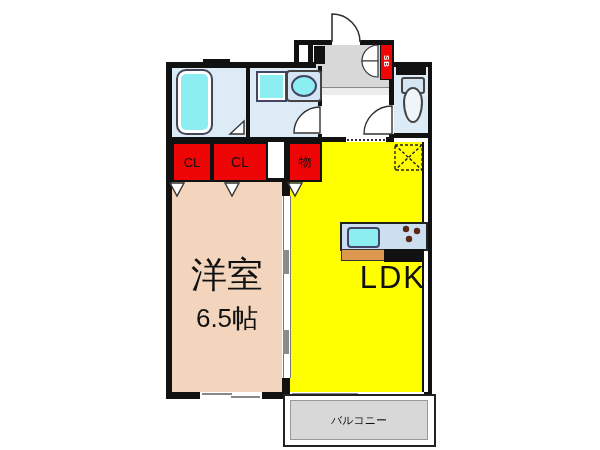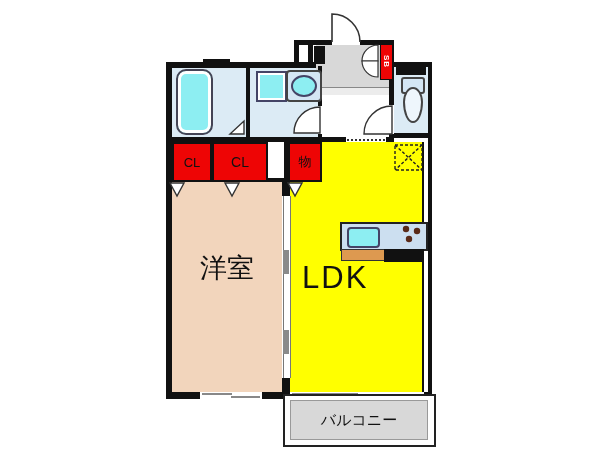--- a/index.html
+++ b/index.html
@@ -101,21 +101,21 @@
   <div class="abs" style="left:401px;top:77px;width:20px;height:13px;background:#d4e6f4;border:2px solid #444;border-radius:3px;"></div>
   <div class="abs" style="left:403px;top:87px;width:16px;height:32px;background:#eef6fc;border:2px solid #444;border-radius:50% 50% 50% 50% / 42% 42% 58% 58%;"></div>
 
   <div class="abs" style="left:340px;top:222px;width:84px;height:25px;background:#ccdff0;border:2px solid #222;"></div>
   <div class="abs cyan" style="left:347px;top:227px;width:29px;height:17px;border:2px solid #446;border-radius:4px;"></div>
   <div class="abs" style="left:341px;top:249px;width:43px;height:10px;background:#dd9950;border:1px solid #333;"></div>
   <div class="abs" style="left:384px;top:249px;width:40px;height:13px;background:#111;"></div>
 
   <div class="abs" style="left:283px;top:394px;width:149px;height:49px;border:2px solid #222;background:#fff;"></div>
   <div class="abs center" style="left:290px;top:400px;width:136px;height:38px;background:#d8d8d8;border:1px solid #999;">
-    <span style="font-size:15px;font-family:Liberation Mono, monospace;">バルコニー</span>
+    <span style="font-size:11px;font-family:Liberation Mono, monospace;">バルコニー</span>
   </div>
 
   <svg class="overlay" width="600" height="450" viewBox="0 0 600 450">
 
     <path d="M332,42 L332,14 A28,28 0 0 1 360,42" fill="#fff" stroke="#333" stroke-width="1.6"></path>
 
     <path d="M378,45 A16,16 0 0 0 362,61 L378,61 Z" fill="#fff" stroke="#333" stroke-width="1.2"></path>
     <path d="M378,77 A16,16 0 0 1 362,61 L378,61 Z" fill="#fff" stroke="#333" stroke-width="1.2"></path>
 
     <path d="M320,133 L294,133 A26,26 0 0 1 320,107 Z" fill="#fff" stroke="#333" stroke-width="1.4"></path>
@@ -136,20 +136,21 @@
 
     <g fill="#5a2a18">
       <circle cx="406" cy="229" r="3.2"></circle>
       <circle cx="417" cy="231" r="3.2"></circle>
       <circle cx="409" cy="239" r="3.2"></circle>
     </g>
   </svg>
 
 
   <div class="lbl" style="left:172px;top:250px;width:110px;text-align:center;line-height:1.4;">
-    <div style="font-size:27px;">洋室</div>
+    <div style="font-size:36px;">洋室</div>
+    <div style="font-size:26px;">6.5帖</div>
   </div>
 
-  <div class="lbl" style="left:302px;top:258px;width:138px;text-align:left;line-height:1.3;">
+  <div class="lbl" style="left:288px;top:258px;width:138px;text-align:right;line-height:1.3;">
     <div style="font-size:31px;letter-spacing:2px;">LDK</div>
   </div>
 
 </div>
 
 </body></html>

